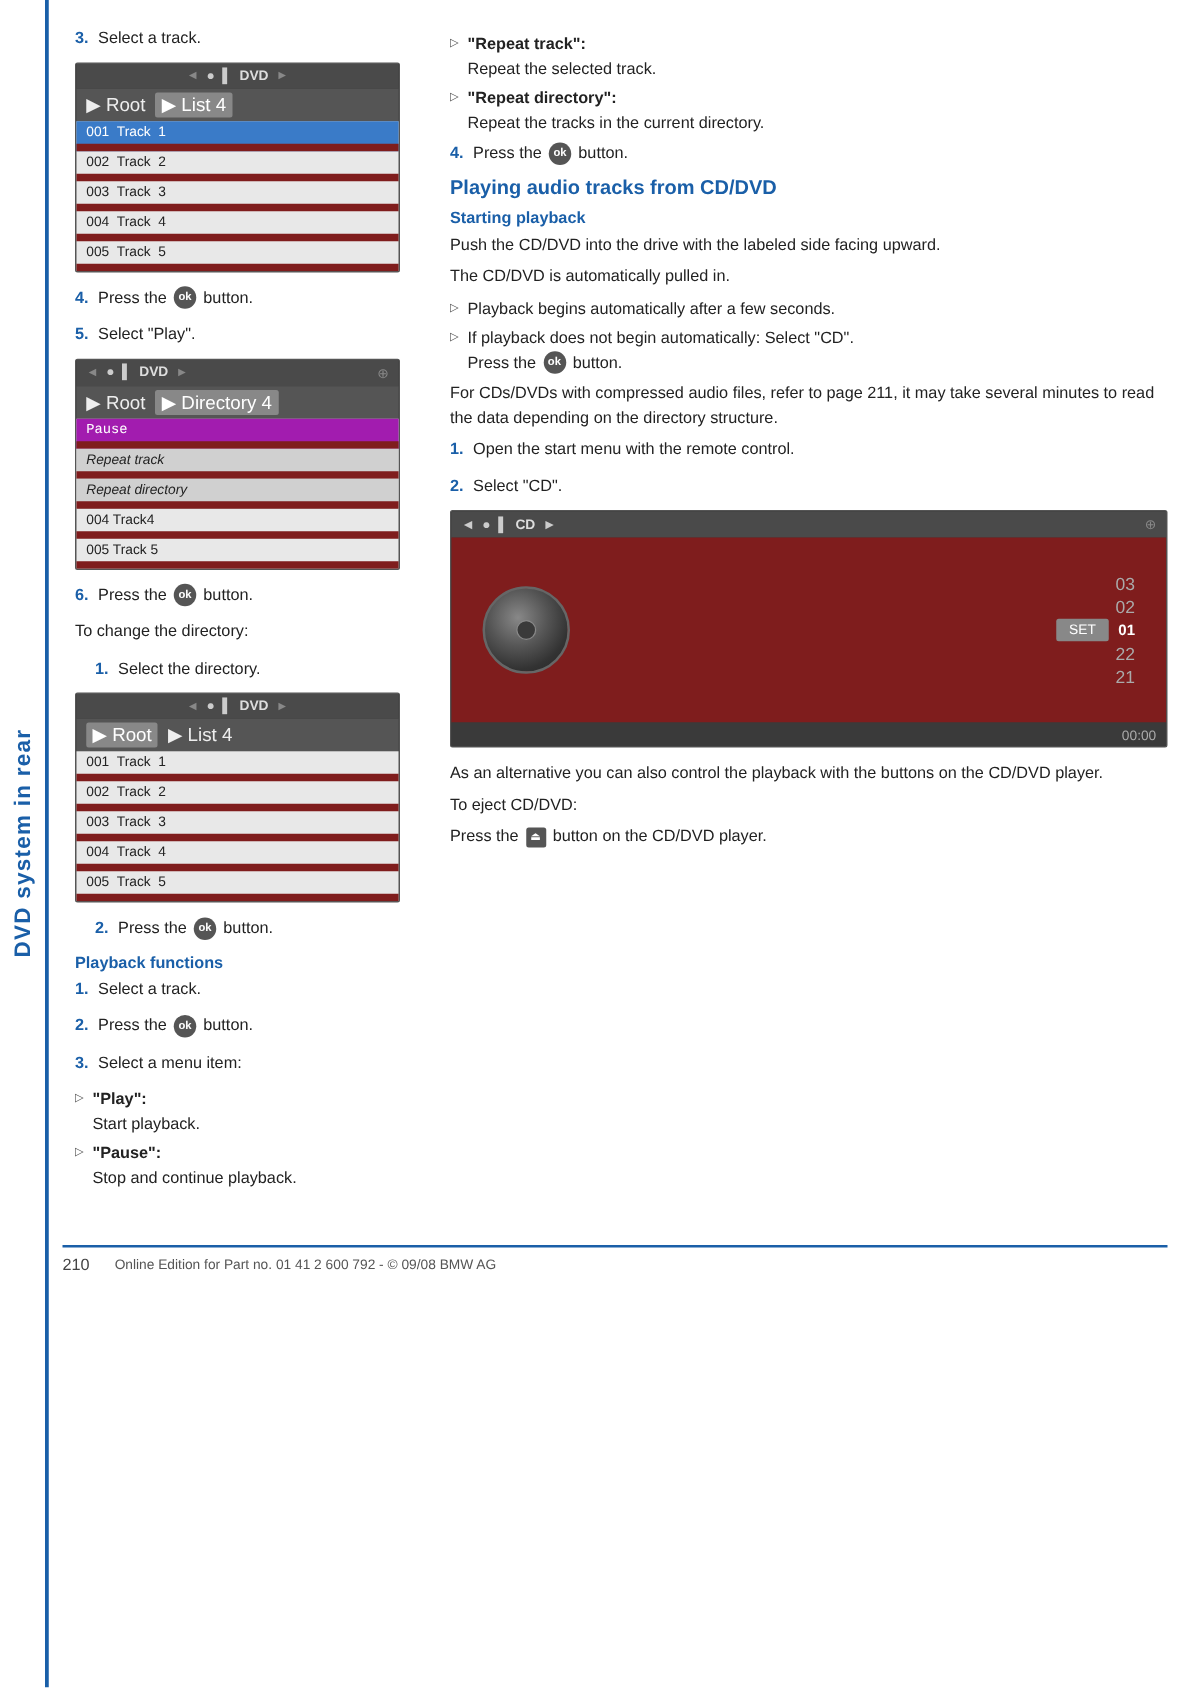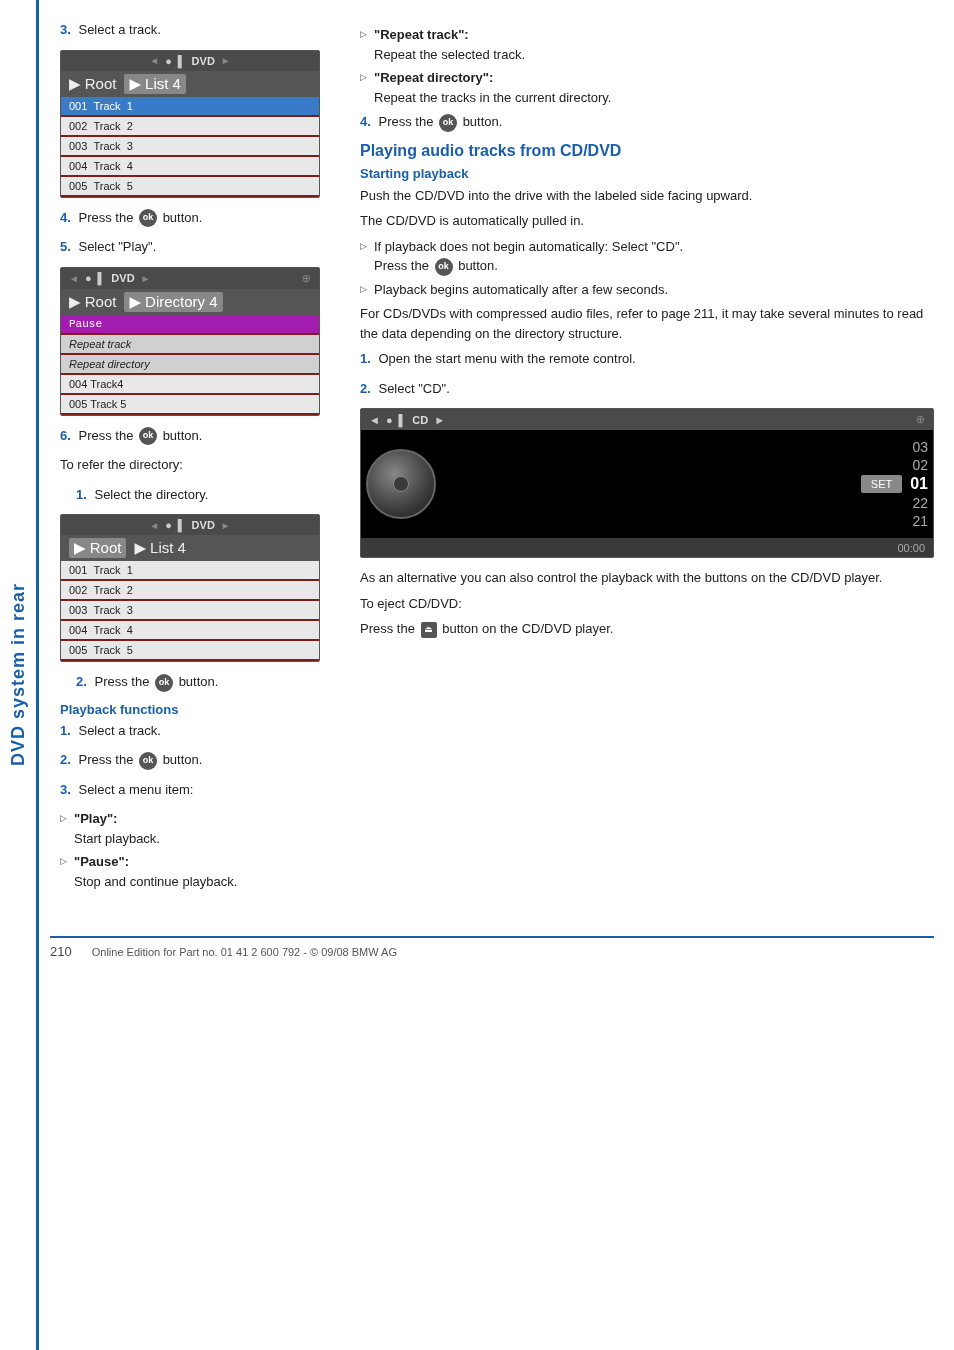--- a/index.html
+++ b/index.html
@@ -125,21 +125,21 @@
       color: #aaa;
       font-size: 9px;
     }
     .dvd-list {
       background: #e8e8e8;
     }
     .dvd-list-item {
       padding: 3px 8px;
       font-size: 11px;
       color: #222;
-      border-bottom: 2px solid #7f1d1d;
+      border-bottom: 6px solid #7f1d1d;
     }
     .dvd-list-item.selected {
       background: #3a7bc8;
       color: #fff;
     }
     .dvd-list-item.menu-item {
       background: #d0d0d0;
       font-style: italic;
     }
     .dvd-list-item.menu-active {
@@ -163,24 +163,24 @@
       display: flex;
       align-items: center;
       justify-content: center;
       padding: 4px 8px;
       gap: 6px;
       font-size: 11px;
       color: #ccc;
     }
     .cd-body {
       display: flex;
-      padding: 5px;
+      padding: 25px;
       gap: 8px;
       align-items: center;
-      background: #000000;
+      background: #7f1d1d;
     }
     .cd-disc {
       width: 70px;
       height: 70px;
       border-radius: 50%;
       background: radial-gradient(circle at 40% 35%, #888 0%, #555 40%, #333 70%, #222 100%);
       position: relative;
       flex-shrink: 0;
       border: 2px solid #666;
     }
@@ -387,21 +387,21 @@
     </div>
 
     <div class="step">
       <span class="step-num">6.</span>
       <span>Press the</span>
       <span class="ok-btn">ok</span>
       <span>button.</span>
     </div>
 
     <div class="step">
-      <span>To refer the directory:</span>
+      <span>To change the directory:</span>
     </div>
     <div class="step indent">
       <span class="step-num">1.</span>
       <span>Select the directory.</span>
     </div>
 
     <div class="dvd-screen">
       <div class="dvd-header">
         <span class="nav-icon">◄</span>
         <span>●</span>
@@ -479,27 +479,27 @@
 
     <div class="section-title">Playing audio tracks from CD/DVD</div>
 
     <div class="subsection-title">Starting playback</div>
 
     <p>Push the CD/DVD into the drive with the labeled side facing upward.</p>
     <p>The CD/DVD is automatically pulled in.</p>
 
     <ul class="bullet-list">
       <li>
+        <span>Playback begins automatically after a few seconds.</span>
+      </li>
+      <li>
         <span>If playback does not begin automatically: Select "CD".</span><br>
         <span>Press the </span>
         <span class="ok-btn">ok</span>
         <span> button.</span>
-      </li>
-      <li>
-        <span>Playback begins automatically after a few seconds.</span>
       </li>
     </ul>
 
     <p>For CDs/DVDs with compressed audio files, refer to page&nbsp;211, it may take several minutes to read the data depending on the directory structure.</p>
 
 
     <div class="step">
       <span class="step-num">1.</span>
       <span>Open the start menu with the remote control.</span>
     </div>
@@ -521,21 +521,21 @@
         <div class="cd-disc"></div>
         <div style="flex:1; display:flex; flex-direction:column; align-items:flex-end; padding: 4px 0;">
           <div style="display:flex; align-items:center; gap:8px; margin-bottom:2px;">
             <span style="color:#aaa; font-size:14px;">03</span>
           </div>
           <div style="display:flex; align-items:center; gap:8px; margin-bottom:2px;">
             <span style="color:#aaa; font-size:14px;">02</span>
           </div>
           <div style="display:flex; align-items:center; gap:8px; margin-bottom:2px;">
             <span class="cd-set-btn">SET</span>
-            <span style="color:#fff; font-size:16px; font-weight:bold;">01</span>
+            <span style="color:#fff; font-size:12px; font-weight:bold;">01</span>
           </div>
           <div style="display:flex; align-items:center; gap:8px; margin-bottom:2px;">
             <span style="color:#aaa; font-size:14px;">22</span>
           </div>
           <div style="display:flex; align-items:center; gap:8px;">
             <span style="color:#aaa; font-size:14px;">21</span>
           </div>
         </div>
       </div>
       <div style="background:#3a3a3a; text-align:right; padding:2px 8px;">

